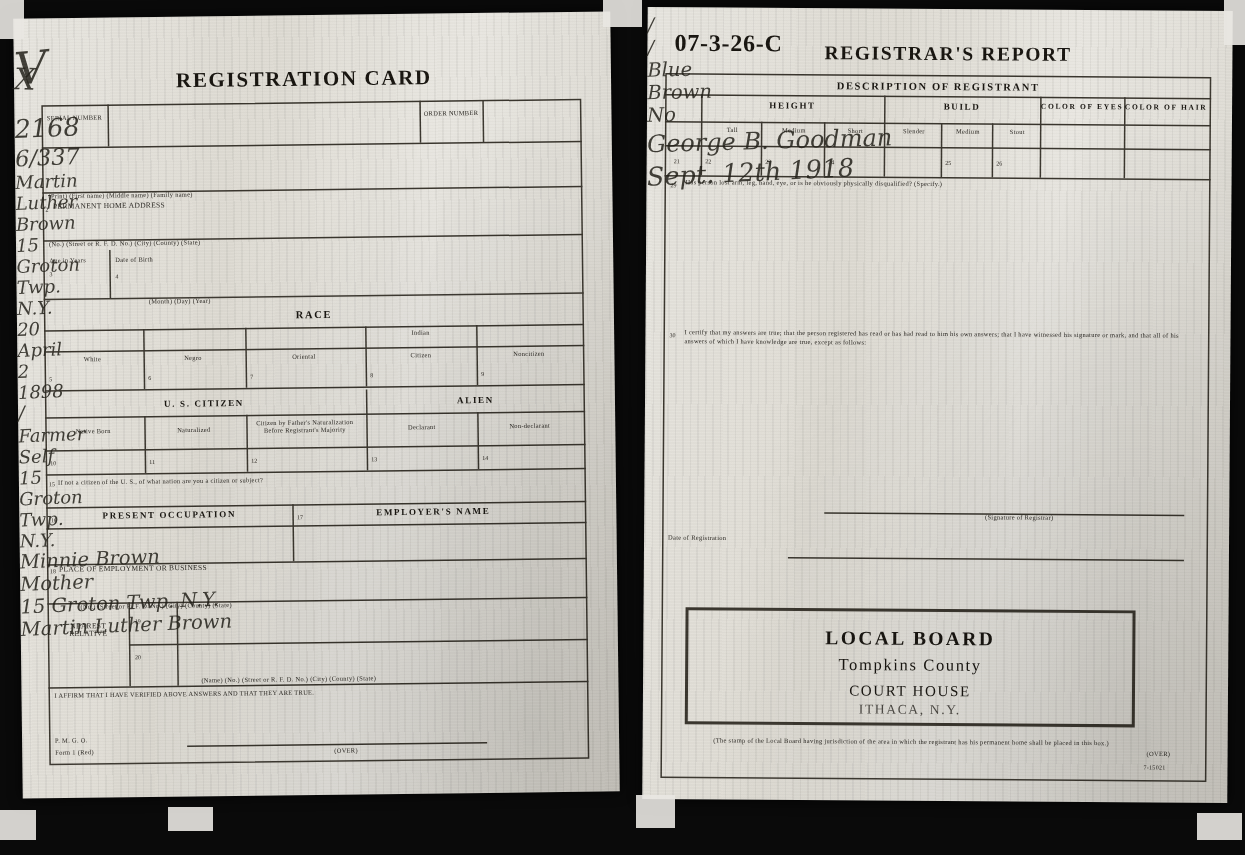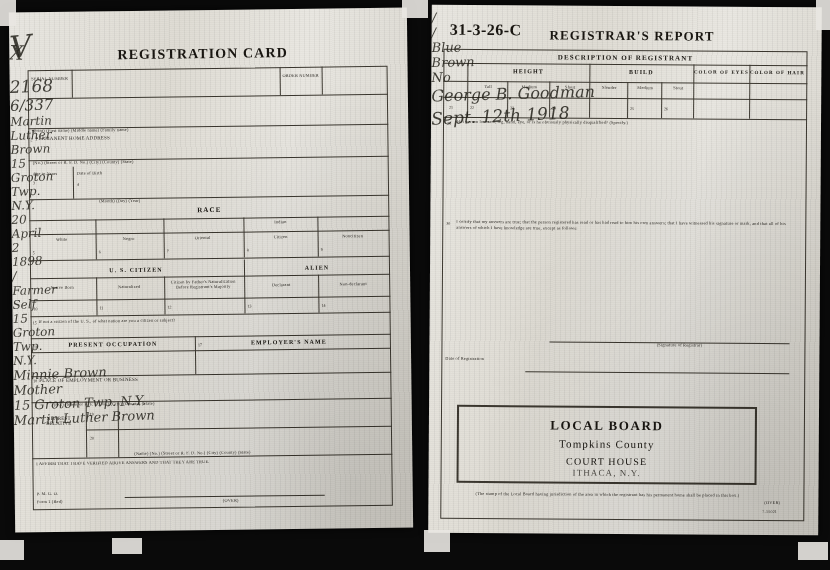--- a/index.html
+++ b/index.html
@@ -276,21 +276,21 @@
       <div class="lbl lbl-s" style="position:absolute; left:22px; top:488px;">Form 1 (Red)</div>
       <div class="lbl lbl-s" style="position:absolute; left:208px; top:489px;">(OVER)</div>
 
       <div class="grain"></div>
     </div>
   </div>
 
   <div class="card" id="right-card">
     <div class="inner">
 
-      <div class="hd" style="position:absolute; left:18px; top:16px; font-size:16px; letter-spacing:0.5px;">31-3-26-C</div>
+      <div class="hd" style="position:absolute; left:18px; top:16px; font-size:16px; letter-spacing:0.5px;">07-3-26-C</div>
 
       <div class="hd" style="position:absolute; left:118px; top:22px; font-size:13px;">REGISTRAR'S REPORT</div>
 
       <div class="box" style="left:12px; top:44px; width:364px; height:470px;"></div>
 
       <div class="hd ctr" style="position:absolute; left:12px; top:48px; width:364px; font-size:7px;">DESCRIPTION OF REGISTRANT</div>
       <div class="hline" style="left:12px; top:58px; width:364px;"></div>
       <div class="hline" style="left:12px; top:76px; width:364px;"></div>
       <div class="hline" style="left:12px; top:92px; width:364px;"></div>
       <div class="hline" style="left:12px; top:112px; width:364px;"></div>

